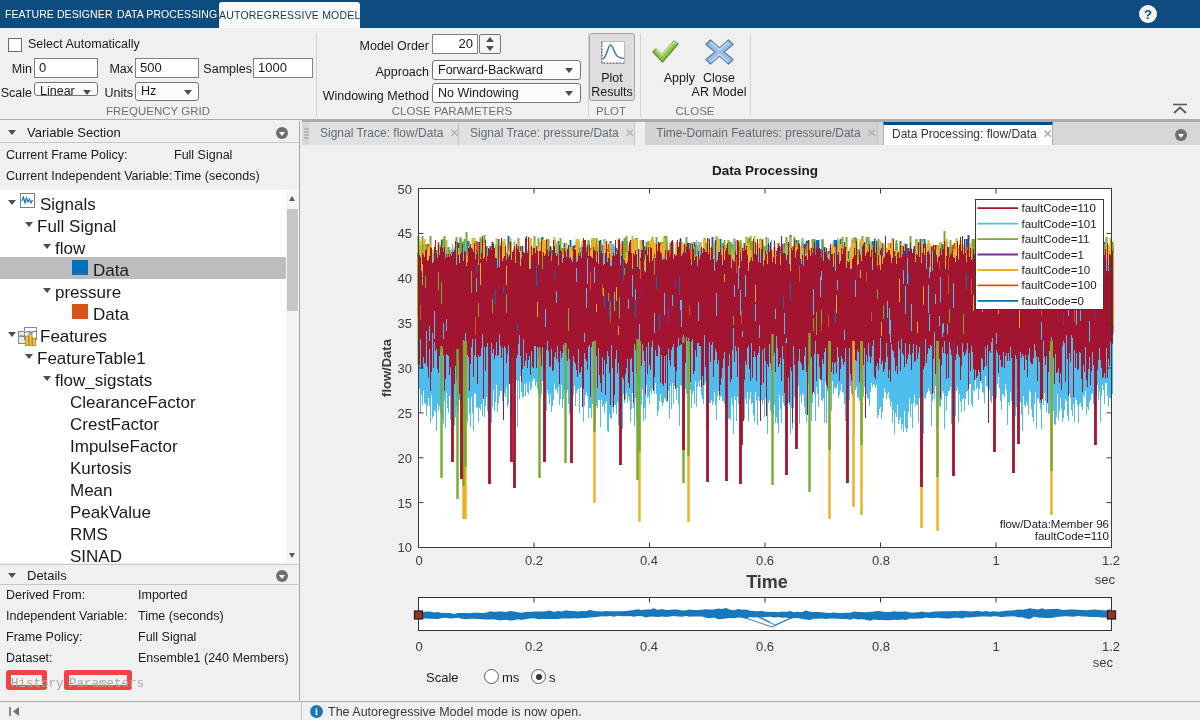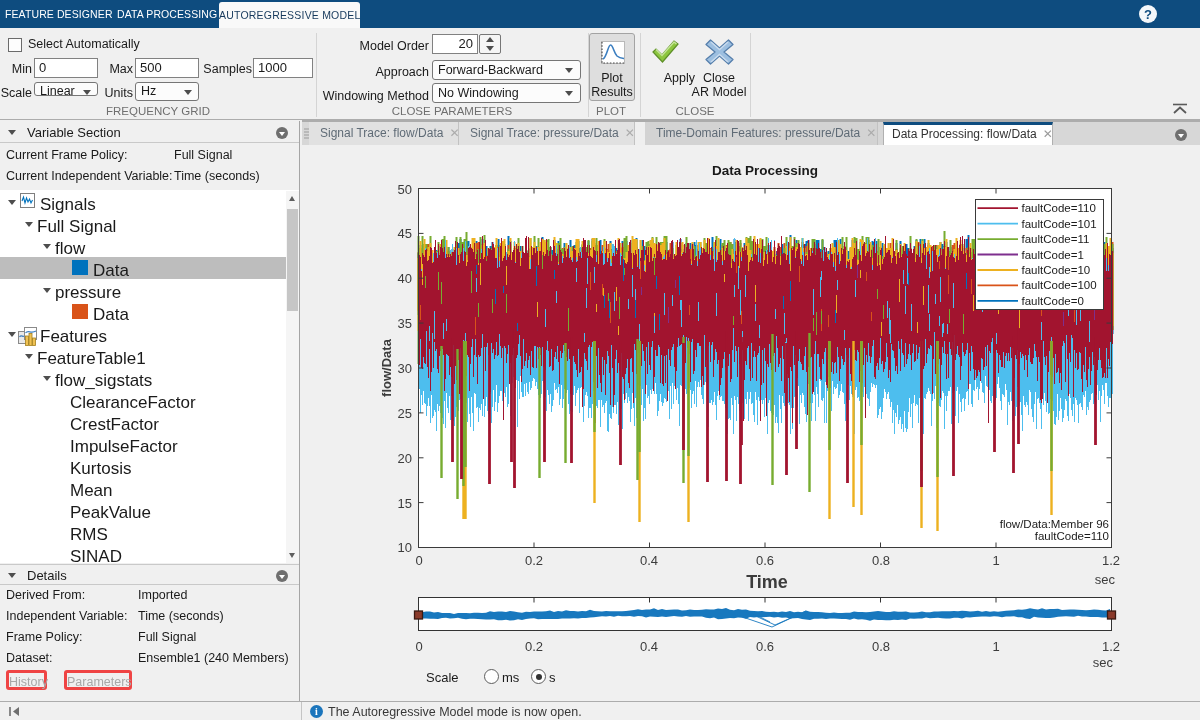--- a/index.html
+++ b/index.html
@@ -25,21 +25,21 @@
 .tfield { position:absolute; background:#FFFFFF; border:1px solid #818181;
   font-size:13px; color:#1A1A1A; padding:0 4px; line-height:18px; }
 .drop { position:absolute; background:#FCFCFC; border:1px solid #767676; border-radius:3px;
   font-size:12.5px; color:#1A1A1A; padding:0 5px; }
 .darr { position:absolute; width:0; height:0; border-left:4.5px solid transparent;
   border-right:4.5px solid transparent; border-top:5px solid #4D4D4D; }
 #cb { position:absolute; left:8px; top:10px; width:14px; height:14px;
   background:#FDFDFD; border:1px solid #6B6B6B; }
 
 #tabbar { position:absolute; left:302px; top:120px; width:898px; height:25px;
-  background:#D7D7D7; border-top:2px solid #ACACAC; }
+  background:#D7D7D7; border-top:2px solid #ACACAC;text-align:center; }
 .dtab { position:absolute; top:0px; height:23px; background:#E1E1E1;
   border-right:1px solid #C2C2C2; font-size:12px; color:#5F6B76;
   line-height:22px; white-space:nowrap; }
 .dtab .x { color:#ABABAB; font-size:12px; margin-left:6px; }
 #atab { position:absolute; top:0px; height:23px; background:#FFFFFF;
   border-left:1px solid #B0B0B0; border-right:1px solid #B0B0B0;
   border-top:3px solid #0E4C7F; font-size:12px; color:#333333; line-height:18px;
   white-space:nowrap; }
 #atab .x { color:#9A9A9A; font-size:12px; margin-left:6px; }
 .circ { position:absolute; width:12px; height:12px; border-radius:50%; background:#6F6F6F; }
@@ -62,22 +62,22 @@
 .trow.sel { background:#BDBDBD; }
 .tl { position:absolute; top:4px; font-size:17px; color:#1A1A1A; white-space:nowrap; }
 .sq { position:absolute; left:72px; top:3px; width:16px; height:15px; }
 
 #sbar { position:absolute; left:286px; top:70px; width:13px; height:372px; background:#F5F5F5; }
 .sarr { position:absolute; left:3px; width:0; height:0; border-left:3.5px solid transparent;
   border-right:3.5px solid transparent; }
 #sthumb { position:absolute; left:1px; top:18px; width:11px; height:102px; background:#C6C6C6; }
 
 .drow { position:absolute; font-size:12.5px; color:#1A1A1A; white-space:nowrap; }
-.btn { position:absolute; height:20px; border:3px solid #ef4444; border-radius:3px;
-  background:#F0F0F0; color:#A8A8A8; font-size:12.5px; text-align:center; line-height:18px; }
+.btn { position:absolute; height:20px; border:5px solid #ef4444; border-radius:3px;
+  background:#F0F0F0; color:#A8A8A8; font-size:12.5px; text-align:center; line-height:18px;font-family:Liberation Mono, monospace; }
 
 #status { position:absolute; left:0; top:701px; width:1200px; height:19px;
   background:#F0F0F0; border-top:1px solid #ACACAC; }
 #stext { position:absolute; left:328px; top:3px; font-size:12.5px; color:#383838; }
 #sicon { position:absolute; left:310px; top:3px; width:13px; height:13px; border-radius:50%;
   background:#1B75BC; color:#fff; font-size:10px; font-weight:bold; font-family:"Liberation Serif",serif;
   text-align:center; line-height:13px; }
 
 .xt { position:absolute; width:50px; text-align:center; font-size:13px; color:#3C3C3C; }
 .yt { position:absolute; font-size:13px; color:#3C3C3C; }

